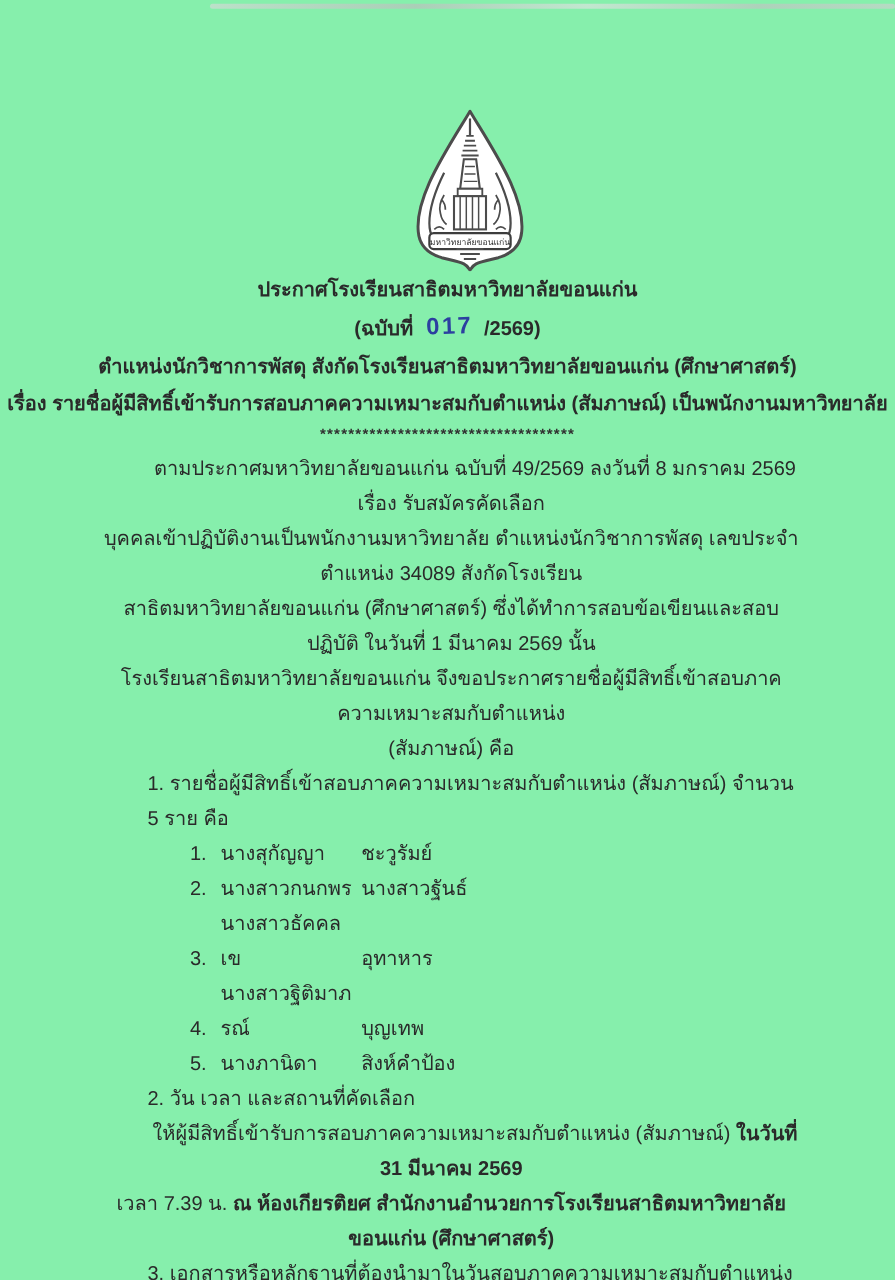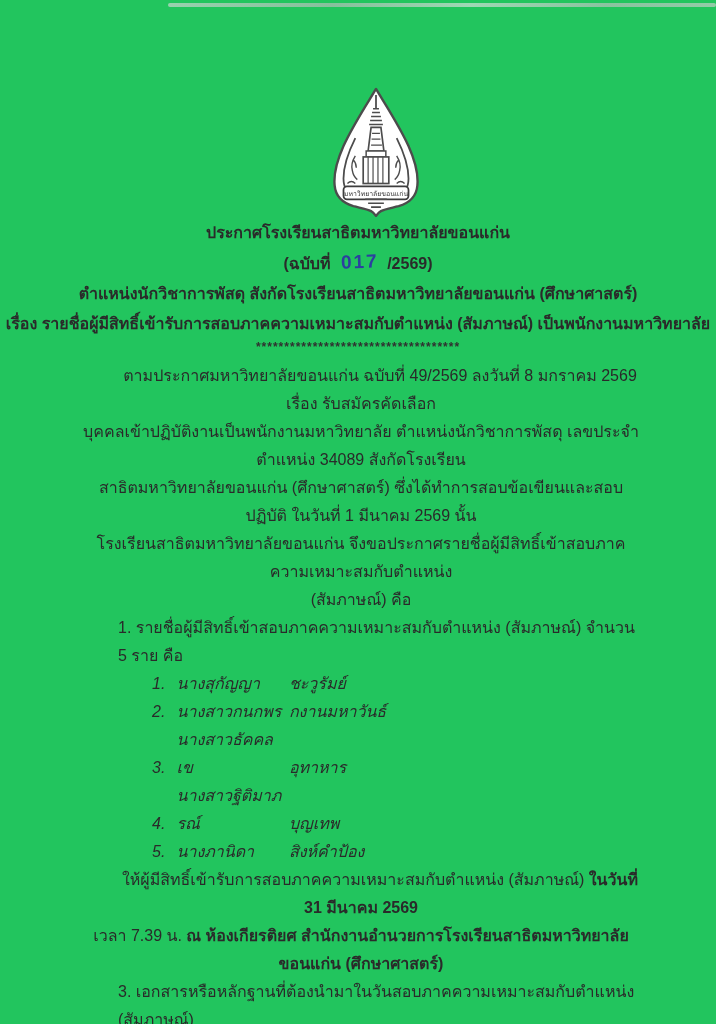--- a/index.html
+++ b/index.html
@@ -1,20 +1,20 @@
 <!DOCTYPE html>
 <html><head>
 <meta charset="utf-8">
 <style>
   html,body{margin:0;padding:0;background:#e8e8e8;}
   .page{
     position:relative;
     width:716px;height:1024px;
     margin:0 auto;
-    background:#22c55e;
+    background:#86efac;
     font-family:"Liberation Sans","DejaVu Sans",sans-serif;
     color:#2a2a2a;
     overflow:hidden;
   }
   .scan-edge{
     position:absolute;top:3px;left:168px;right:0;height:4px;
     background:linear-gradient(90deg,#d8d8d8 0%,#bdbdbd 30%,#e2e2e2 55%,#c2c2c2 80%,#cfcfcf 100%);
     opacity:.65;border-radius:2px;
   }
   .logo{position:absolute;top:87px;left:327px;width:98px;height:130px;}
@@ -32,21 +32,21 @@
   }
   .divider{font-size:12px;font-weight:bold;letter-spacing:1px;line-height:16px;color:#303030;}
   .body{
     position:absolute;top:362px;left:80px;width:562px;
     font-size:16px;line-height:28px;
   }
   .pre{white-space:pre-line;}
   .ind38{text-indent:38px;text-align:center;}
   .bold{font-weight:bold;}
   .sec-head{font-weight:normal;padding-left:38px;}
-  .cand-row{padding-left:72px;font-style:italic;}
+  .cand-row{padding-left:72px;}
   .cand-no{display:inline-block;min-width:20px;}
   .cand-first{display:inline-block;width:108px;}
 </style>
 </head>
 <body>
 
 <div class="page">
 
   <div class="scan-edge"></div>
 
@@ -104,38 +104,39 @@
     <div class="sec-head">1. รายชื่อผู้มีสิทธิ์เข้าสอบภาคความเหมาะสมกับตำแหน่ง (สัมภาษณ์) จำนวน 5 ราย คือ</div>
 
     <div class="cand-row">
       <span class="cand-no">1.</span>
       <span class="cand-first">นางสุกัญญา</span>
       <span class="cand-last">ชะวูรัมย์</span>
     </div>
     <div class="cand-row">
       <span class="cand-no">2.</span>
       <span class="cand-first">นางสาวกนกพร</span>
-      <span class="cand-last">กงานมหาวันธ์</span>
+      <span class="cand-last">นางสาวฐันธ์</span>
     </div>
     <div class="cand-row">
       <span class="cand-no">3.</span>
       <span class="cand-first">นางสาวธัคคลเข</span>
       <span class="cand-last">อุทาหาร</span>
     </div>
     <div class="cand-row">
       <span class="cand-no">4.</span>
       <span class="cand-first">นางสาวฐิติมาภรณ์</span>
       <span class="cand-last">บุญเทพ</span>
     </div>
     <div class="cand-row">
       <span class="cand-no">5.</span>
       <span class="cand-first">นางภานิดา</span>
       <span class="cand-last">สิงห์คำป้อง</span>
     </div>
 
+    <div class="sec-head">2. วัน เวลา และสถานที่คัดเลือก</div>
 
     <div class="ind38">
       <span>ให้ผู้มีสิทธิ์เข้ารับการสอบภาคความเหมาะสมกับตำแหน่ง (สัมภาษณ์) </span><span class="bold">ในวันที่ 31 มีนาคม 2569</span><br>
       <span>เวลา 7.39 น. </span><span class="bold">ณ ห้องเกียรติยศ สำนักงานอำนวยการโรงเรียนสาธิตมหาวิทยาลัยขอนแก่น (ศึกษาศาสตร์)</span>
     </div>
 
     <div class="sec-head">3. เอกสารหรือหลักฐานที่ต้องนำมาในวันสอบภาคความเหมาะสมกับตำแหน่ง (สัมภาษณ์)</div>
 
   </div>
 

